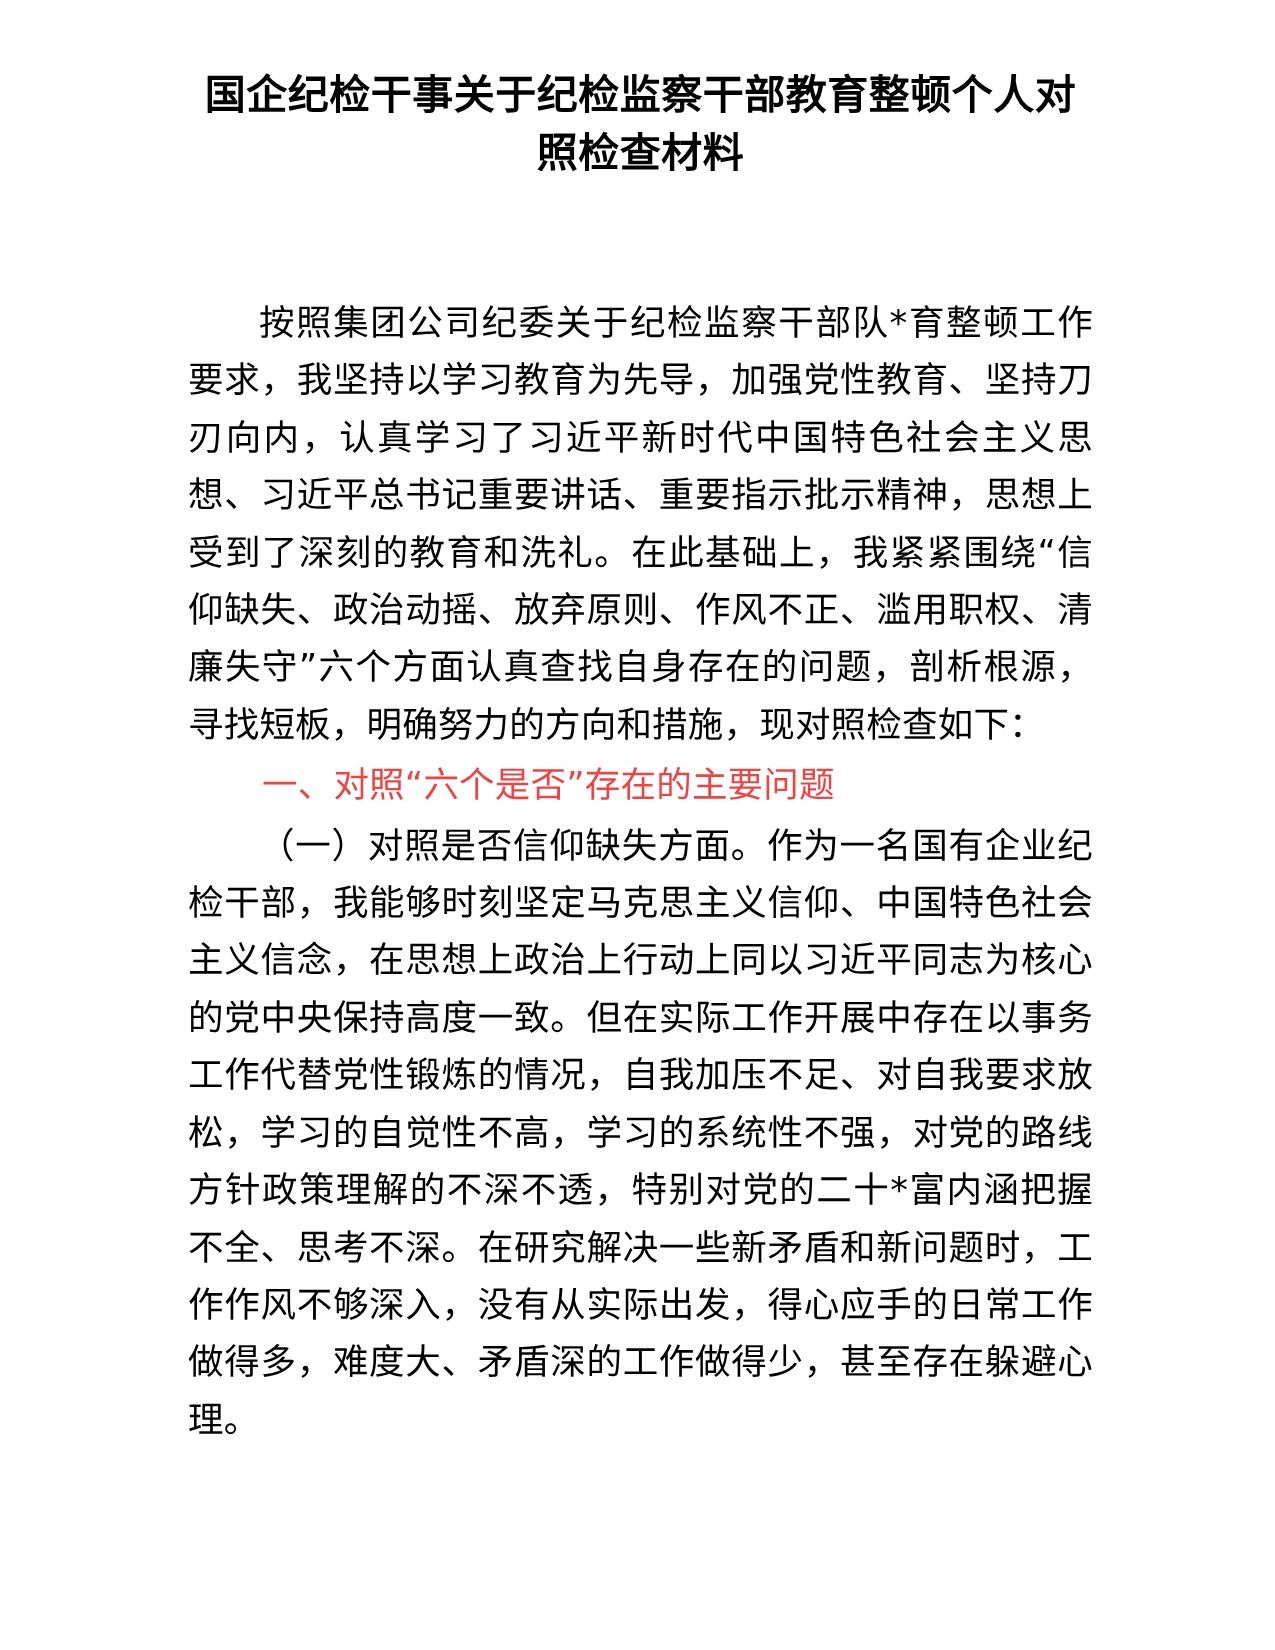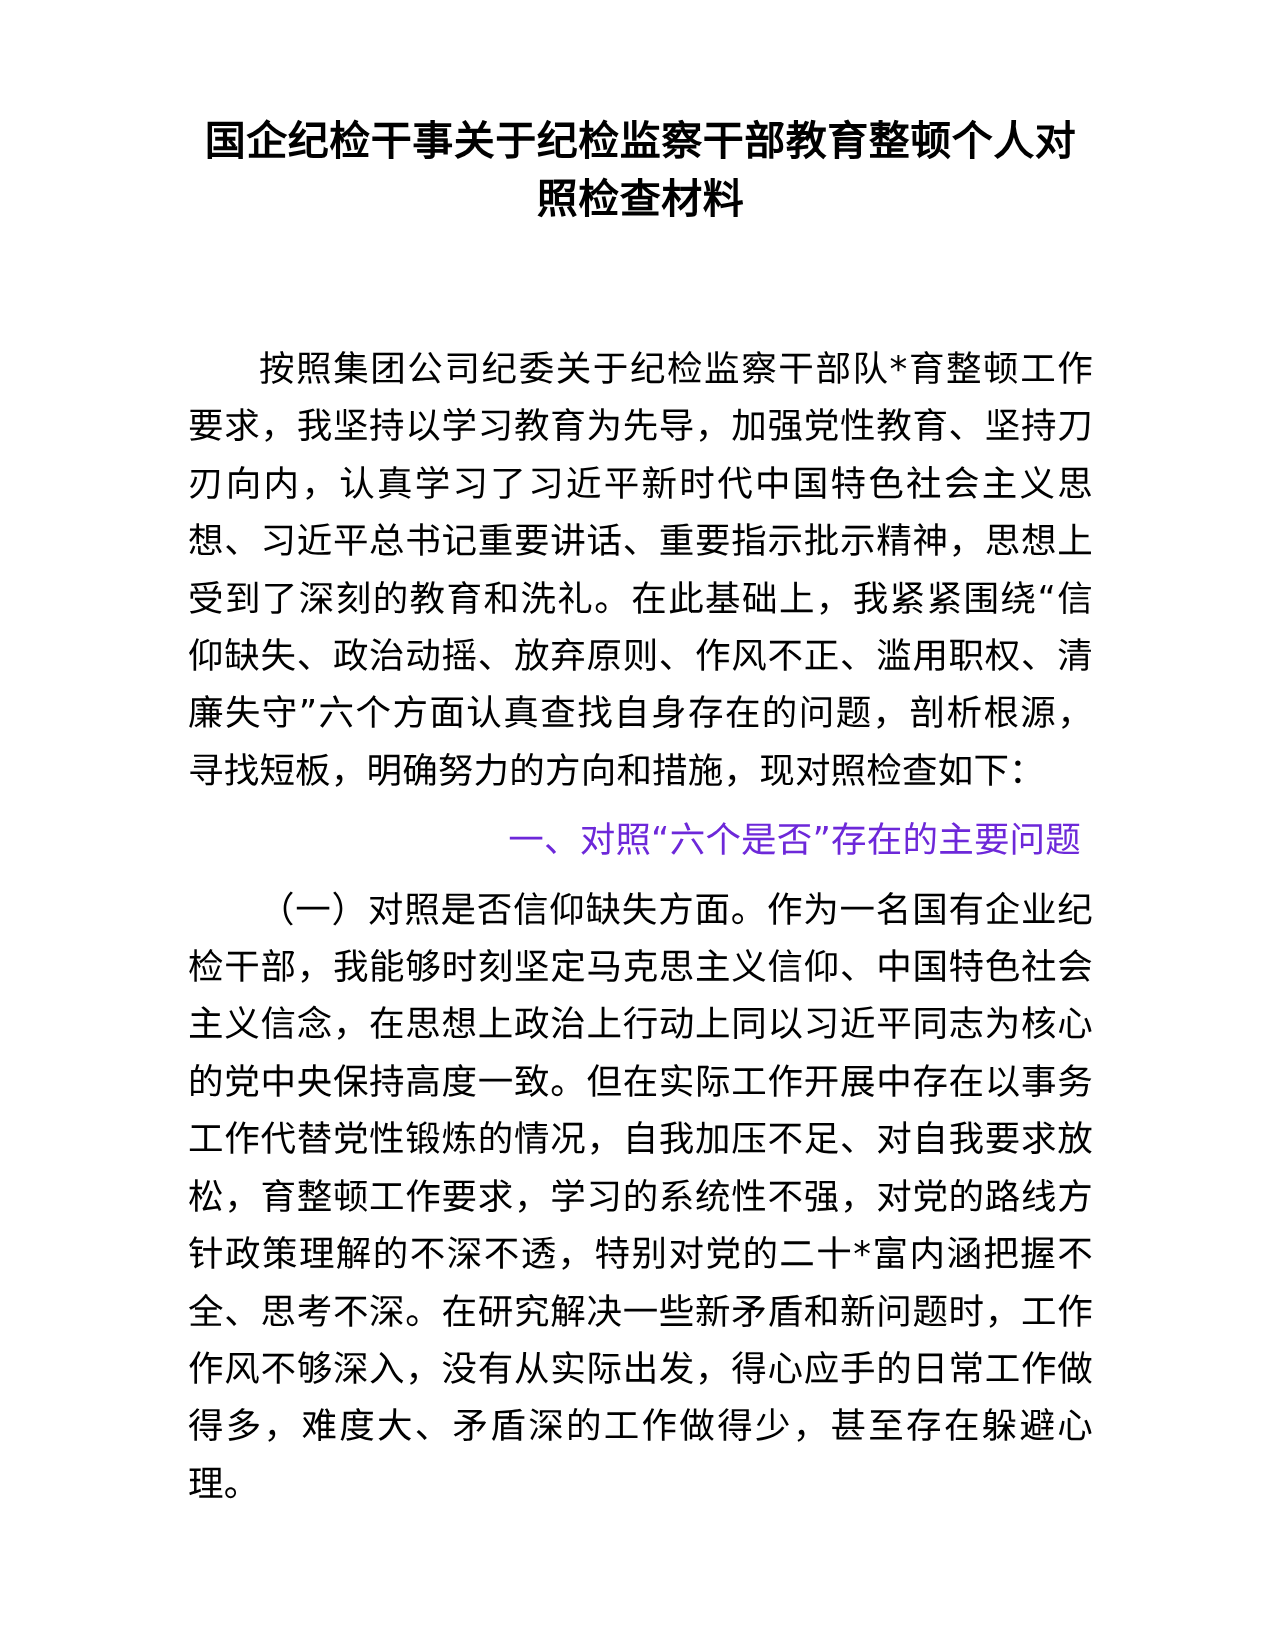--- a/index.html
+++ b/index.html
@@ -23,21 +23,21 @@
     width: 905px;
   }
   .doc-title {
     font-family: "DejaVu Sans", "Liberation Sans", sans-serif;
     font-weight: 700;
     font-size: 41px;
     line-height: 58px;
     color: #000000;
     text-align: center;
     margin: 0;
-    padding-top: 112px;
+    padding-top: 66px;
     letter-spacing: 0.5px;
   }
   .para {
     font-family: "DejaVu Sans", "Liberation Sans", sans-serif;
     font-weight: 400;
     font-size: 35.5px;
     line-height: 57.4px;
     color: #000000;
     margin: 0;
     text-align: justify;
@@ -47,35 +47,34 @@
     word-break: break-all;
   }
   .para-lead {
     margin-top: 112px;
   }
   .heading-1 {
     font-family: "DejaVu Sans", "Liberation Sans", sans-serif;
     font-weight: 400;
     font-size: 35.5px;
     line-height: 57.4px;
-    color: #6d28d9;
-    margin: 12px;
+    color: #ef4444;
+    margin: 3px;
     text-indent: 71px;
     letter-spacing: 0.2px;
-    text-align: right;
   }
 </style>
 </head>
 <body>
 
 <div class="page">
   <div class="doc-body">
 
     <h1 class="doc-title">国企纪检干事关于纪检监察干部教育整顿个人对照检查材料</h1>
 
     <p class="para para-lead">按照集团公司纪委关于纪检监察干部队*育整顿工作要求，我坚持以学习教育为先导，加强党性教育、坚持刀刃向内，认真学习了习近平新时代中国特色社会主义思想、习近平总书记重要讲话、重要指示批示精神，思想上受到了深刻的教育和洗礼。在此基础上，我紧紧围绕“信仰缺失、政治动摇、放弃原则、作风不正、滥用职权、清廉失守”六个方面认真查找自身存在的问题，剖析根源，寻找短板，明确努力的方向和措施，现对照检查如下：</p>
 
     <p class="heading-1">一、对照“六个是否”存在的主要问题</p>
 
-    <p class="para">（一）对照是否信仰缺失方面。作为一名国有企业纪检干部，我能够时刻坚定马克思主义信仰、中国特色社会主义信念，在思想上政治上行动上同以习近平同志为核心的党中央保持高度一致。但在实际工作开展中存在以事务工作代替党性锻炼的情况，自我加压不足、对自我要求放松，育整顿工作要求，学习的系统性不强，对党的路线方针政策理解的不深不透，特别对党的二十*富内涵把握不全、思考不深。在研究解决一些新矛盾和新问题时，工作作风不够深入，没有从实际出发，得心应手的日常工作做得多，难度大、矛盾深的工作做得少，甚至存在躲避心理。</p>
+    <p class="para">（一）对照是否信仰缺失方面。作为一名国有企业纪检干部，我能够时刻坚定马克思主义信仰、中国特色社会主义信念，在思想上政治上行动上同以习近平同志为核心的党中央保持高度一致。但在实际工作开展中存在以事务工作代替党性锻炼的情况，自我加压不足、对自我要求放松，学习的自觉性不高，学习的系统性不强，对党的路线方针政策理解的不深不透，特别对党的二十*富内涵把握不全、思考不深。在研究解决一些新矛盾和新问题时，工作作风不够深入，没有从实际出发，得心应手的日常工作做得多，难度大、矛盾深的工作做得少，甚至存在躲避心理。</p>
 
   </div>
 </div>
 
 </body></html>

